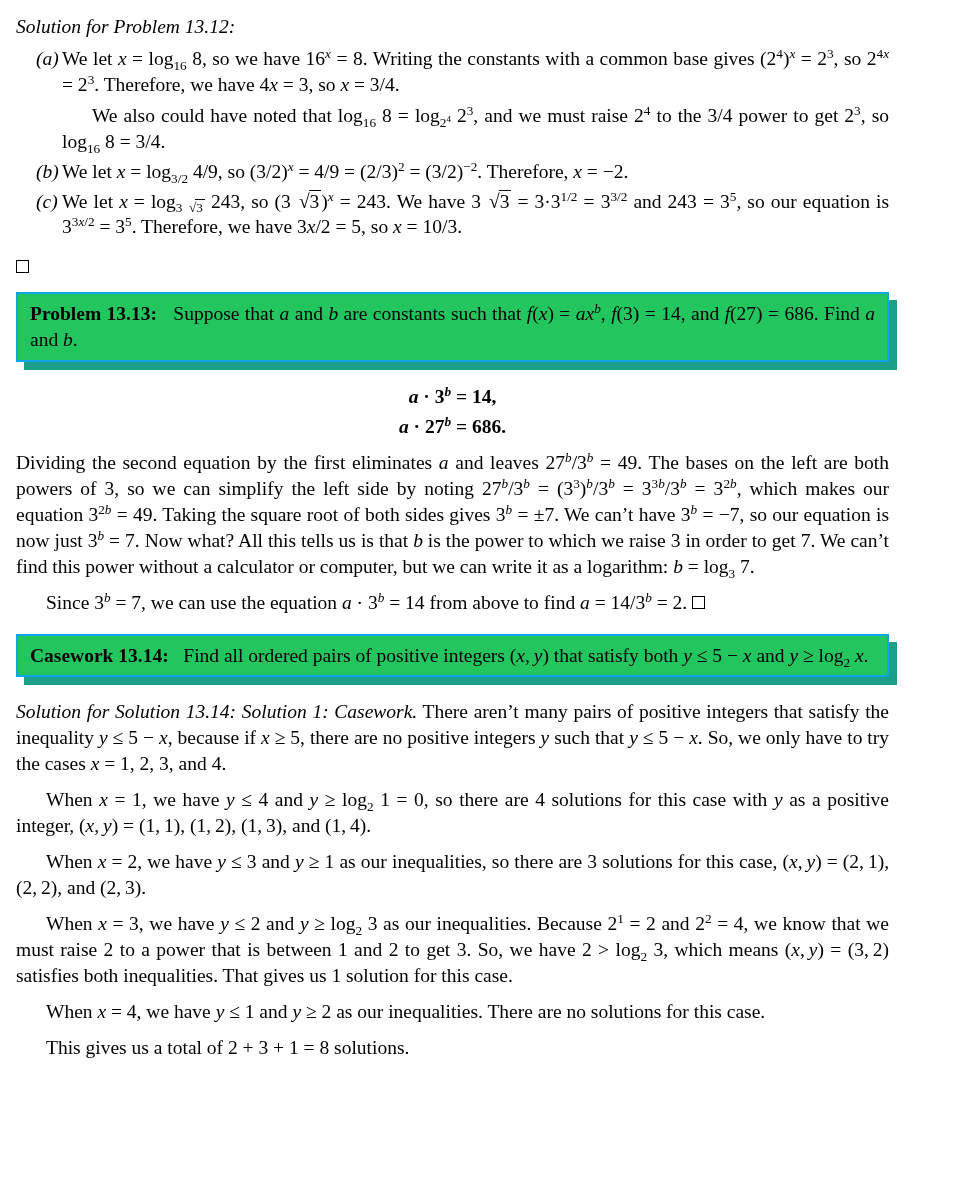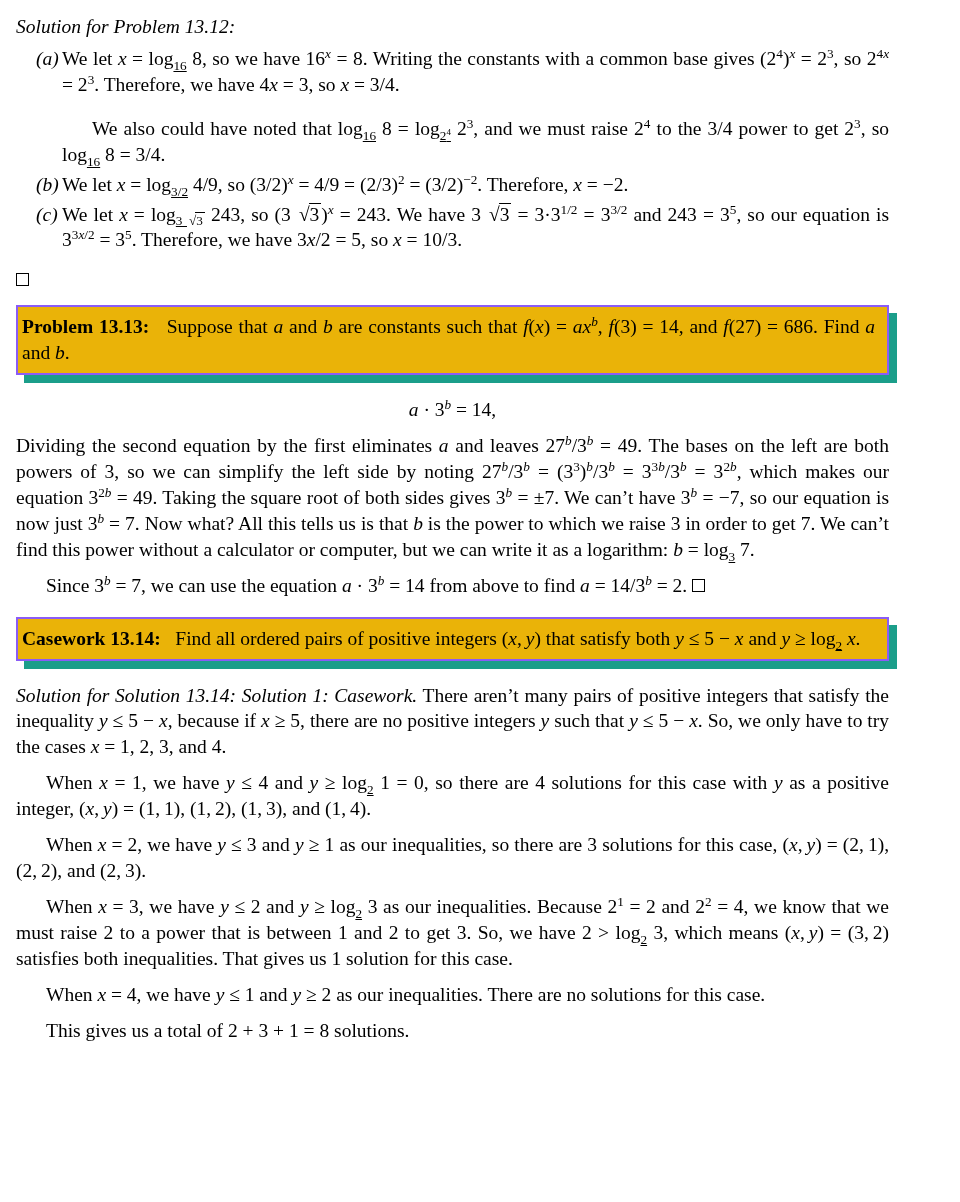--- a/index.html
+++ b/index.html
@@ -42,32 +42,32 @@
     text-align: left;
     padding-left: 20px;
     box-sizing: border-box;
     font-style: italic;
   }
   .lbody {
     flex: 1 1 auto;
     text-align: justify;
   }
   .lbody p { margin: 0; }
-  .lbody p.indent { text-indent: 30px; margin-top: 18px; }
+  .lbody p.indent { text-indent: 30px; margin-top: 5px; }
 
   
   .prob-wrap {
     position: relative;
     margin: 12px 0 12px 0;
   }
   .prob-box {
     position: relative;
-    background: #eab308;
-    border: 2px solid #8b5cf6;
-    padding: 7px 12px 7px 4px;
+    background: #22c55e;
+    border: 2px solid #0ea5e9;
+    padding: 7px 12px 7px 12px;
     box-sizing: border-box;
     z-index: 2;
     text-align: justify;
   }
   .prob-shadow {
     position: absolute;
     left: 8px;
     top: 8px;
     right: -8px;
     bottom: -8px;
@@ -80,36 +80,37 @@
   .para {
     margin: 10px 0 0 0;
     text-align: justify;
   }
   .para.indent { text-indent: 30px; }
   .para.noindent { text-indent: 0; }
 
   .eqblock {
     margin: 8px 0 8px 0;
     text-align: center;
+    font-weight: bold;
   }
   .eqline { margin: 4px 0; }
 
   .endsq {
     display: inline-block;
     width: 11px;
     height: 11px;
     border: 1.4px solid #000;
     vertical-align: baseline;
   }
   .endsq-row { margin: 14px 0 4px 0; }
 
   
   .mi { font-style: italic; }
   sup { font-size: 0.68em; vertical-align: super; line-height: 0; }
-  sub { font-size: 0.68em; vertical-align: sub; line-height: 0; text-decoration: underline; }
+  sub { font-size: 0.68em; vertical-align: sub; line-height: 0; }
   .sqrt {
     display: inline-block;
     position: relative;
     padding-left: 2px;
   }
   .sqrt > .rad { font-style: normal; }
   .sqrt > .radicand {
     border-top: 1.2px solid #000;
     padding: 0 2px 0 1px;
     margin-left: -1px;
@@ -153,20 +154,21 @@
     <div class="prob-shadow"></div>
     <div class="prob-box">
       <span class="prob-label">Problem 13.13:</span>
       <span>&nbsp; Suppose that <span class="mi">a</span> and <span class="mi">b</span> are constants such that <span class="mi">f</span>(<span class="mi">x</span>) = <span class="mi">ax<sup>b</sup></span>, <span class="mi">f</span>(3) = 14, and <span class="mi">f</span>(27) = 686. Find <span class="mi">a</span> and <span class="mi">b</span>.</span>
     </div>
   </div>
 
 
   <div class="eqblock">
     <div class="eqline"><span class="mi">a</span> · 3<sup><span class="mi">b</span></sup> = 14,</div>
+    <div class="eqline"><span class="mi">a</span> · 27<sup><span class="mi">b</span></sup> = 686.</div>
   </div>
 
   <div class="para noindent">
     Dividing the second equation by the first eliminates <span class="mi">a</span> and leaves 27<sup><span class="mi">b</span></sup>/3<sup><span class="mi">b</span></sup> = 49. The bases on the left are both powers of 3, so we can simplify the left side by noting 27<sup><span class="mi">b</span></sup>/3<sup><span class="mi">b</span></sup> = (3<sup>3</sup>)<sup><span class="mi">b</span></sup>/3<sup><span class="mi">b</span></sup> = 3<sup>3<span class="mi">b</span></sup>/3<sup><span class="mi">b</span></sup> = 3<sup>2<span class="mi">b</span></sup>, which makes our equation 3<sup>2<span class="mi">b</span></sup> = 49. Taking the square root of both sides gives 3<sup><span class="mi">b</span></sup> = ±7. We can’t have 3<sup><span class="mi">b</span></sup> = −7, so our equation is now just 3<sup><span class="mi">b</span></sup> = 7. Now what? All this tells us is that <span class="mi">b</span> is the power to which we raise 3 in order to get 7. We can’t find this power without a calculator or computer, but we can write it as a logarithm: <span class="mi">b</span> = log<sub>3</sub> 7.
   </div>
 
   <div class="para indent">
     Since 3<sup><span class="mi">b</span></sup> = 7, we can use the equation <span class="mi">a</span> · 3<sup><span class="mi">b</span></sup> = 14 from above to find <span class="mi">a</span> = 14/3<sup><span class="mi">b</span></sup> = 2. <span class="endsq"></span>
   </div>
 

